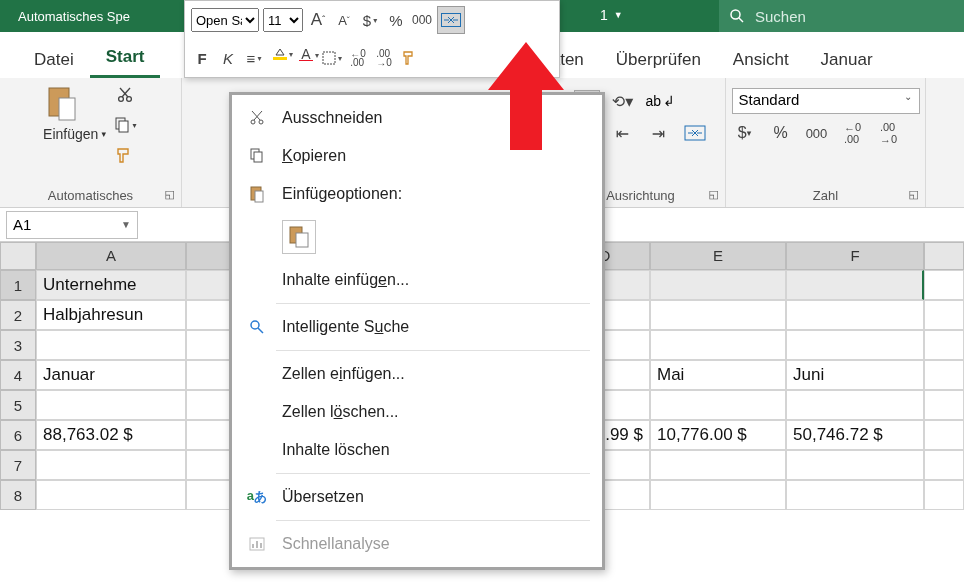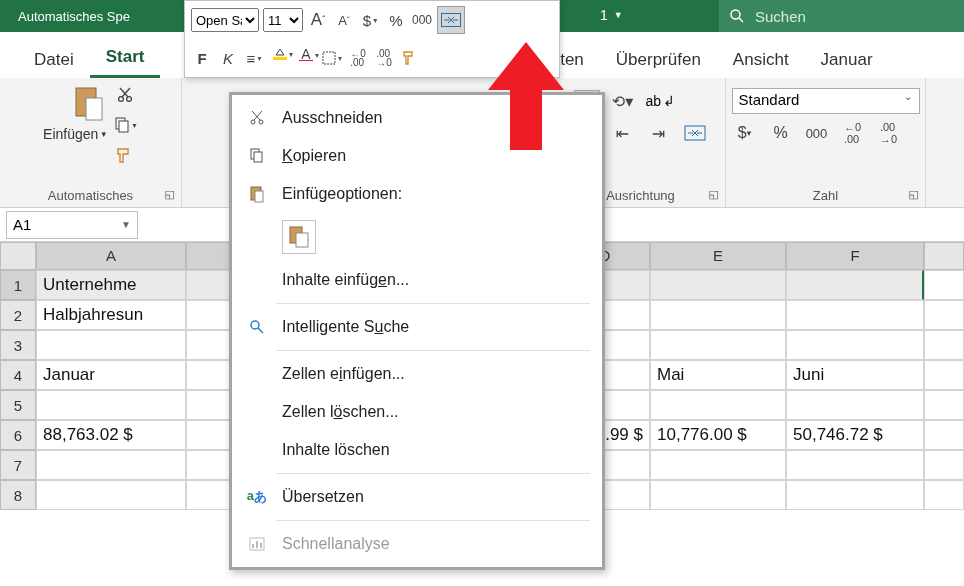--- a/index.html
+++ b/index.html
@@ -32,21 +32,21 @@
   .ribbon-tabs { height:46px; display:flex; align-items:flex-end; gap:0; padding:0 18px; background:#fff; font-size:17px; color:#333; }
   .ribbon-tabs .tab { padding:10px 16px 8px; cursor:pointer; }
   .ribbon-tabs .tab.active { color:#185c37; font-weight:600; border-bottom:3px solid #217346; }
 
   
   .ribbon { height:130px; background:#f3f3f3; border-bottom:1px solid #d0d0d0; display:flex; position:relative; }
   .ribbon-group { border-right:1px solid #d9d9d9; padding:6px 10px 2px; display:flex; flex-direction:column; justify-content:flex-start; align-items:center; position:relative; }
   .group-label { position:absolute; bottom:4px; left:0; right:0; text-align:center; font-size:13px; color:#555; }
   .group-label .launcher { position:absolute; right:6px; bottom:2px; font-size:11px; color:#555; }
   .paste-block { display:flex; flex-direction:row; gap:6px; }
-  .paste-main { display:flex; flex-direction:column; align-items:flex-end; gap:2px; }
+  .paste-main { display:flex; flex-direction:column; align-items:flex-start; gap:2px; }
   .paste-side { display:flex; flex-direction:column; gap:8px; align-items:center; }
   .icon-btn { width:26px; height:22px; display:flex; align-items:center; justify-content:center; color:#444; cursor:pointer; }
   .big-icon { width:36px; height:40px; }
   .paste-label { font-size:14px; color:#333; display:flex; align-items:center; gap:3px; }
 
   .align-group { width:170px; }
   .align-rows { display:flex; flex-direction:column; gap:10px; align-items:flex-start; padding-top:6px; }
   .align-row { display:flex; gap:10px; }
   .ab-wrap { display:inline-flex; align-items:center; gap:2px; font-size:14px; }
 

